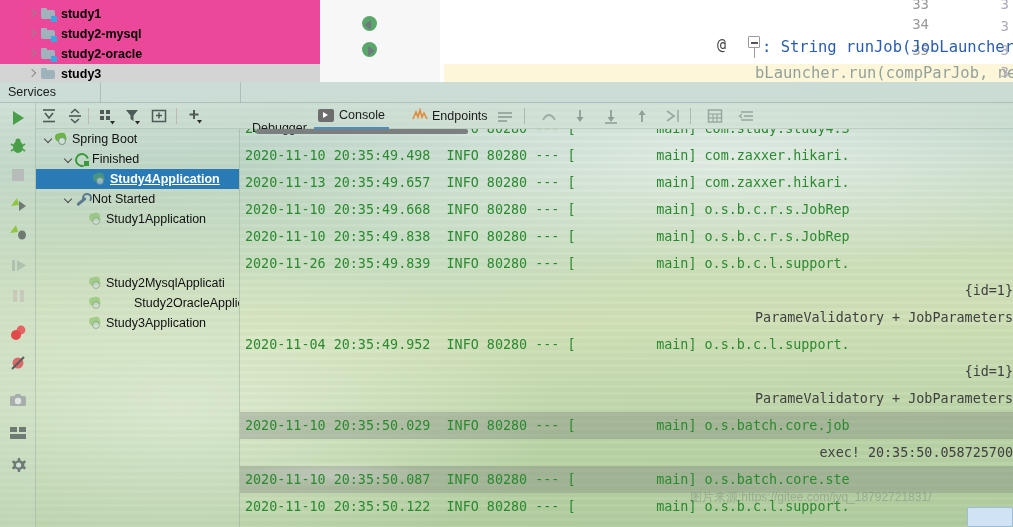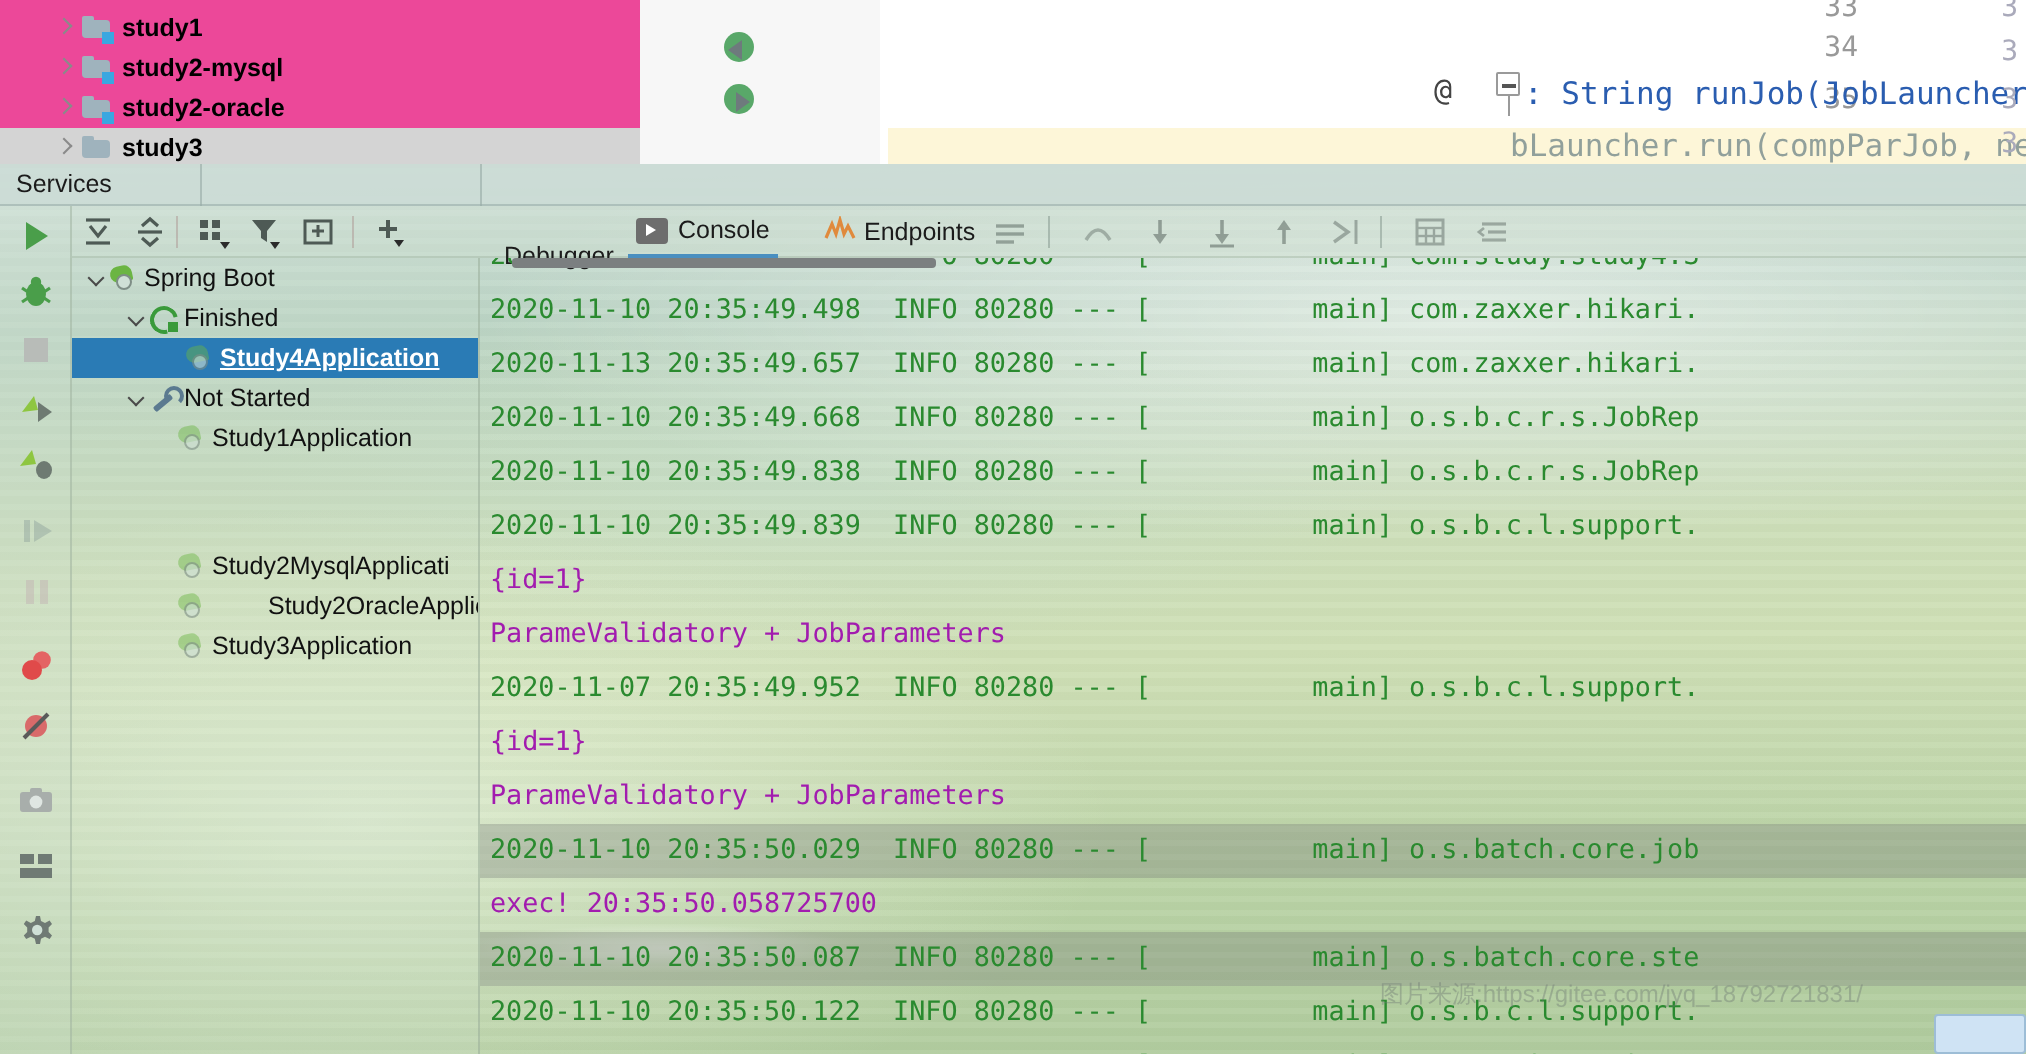--- a/index.html
+++ b/index.html
@@ -245,21 +245,21 @@
 
   #consoleBody{
     position:absolute; left:0; top:26px; width:773px; height:398px;
     overflow:hidden;
     font-family:"DejaVu Sans Mono", monospace; font-size:13.4px;
   }
   .logline{
     height:27px; line-height:27px; white-space:pre; padding-left:5px;
   }
   .logline.info{ color:#2a8a2f; }
-  .logline.plain{ color:#a21caf; }
+  .logline.plain{ color:#404040;text-align:right; }
   .logline.hl{ background:rgba(120,125,120,.34); }
 
   #hscroll{
     position:absolute; left:8px; top:0px; width:773px; height:5px;
   }
   #hscroll .thumb{
     position:absolute; left:8px; top:0; width:212px; height:5px; background:#7b7f80; border-radius:2px;
   }
 
   #watermark{
@@ -643,24 +643,24 @@
     <div id="consoleBody">
       <div id="hscroll">
           <div class="thumb"></div>
         </div>
       <div id="logLines">
           <div class="logline info" style="margin-top: -14px;">2020-11-10 20:35:48.857  INFO 80280 --- [          main] com.study.study4.S</div>
           <div class="logline info">2020-11-10 20:35:49.498  INFO 80280 --- [          main] com.zaxxer.hikari.</div>
           <div class="logline info">2020-11-13 20:35:49.657  INFO 80280 --- [          main] com.zaxxer.hikari.</div>
           <div class="logline info">2020-11-10 20:35:49.668  INFO 80280 --- [          main] o.s.b.c.r.s.JobRep</div>
           <div class="logline info">2020-11-10 20:35:49.838  INFO 80280 --- [          main] o.s.b.c.r.s.JobRep</div>
-          <div class="logline info">2020-11-10 20:35:49.839  INFO 80280 --- [          main] o.s.b.c.l.support.</div>
+          <div class="logline info">2020-11-26 20:35:49.839  INFO 80280 --- [          main] o.s.b.c.l.support.</div>
           <div class="logline plain">{id=1}</div>
           <div class="logline plain">ParameValidatory + JobParameters</div>
-          <div class="logline info">2020-11-07 20:35:49.952  INFO 80280 --- [          main] o.s.b.c.l.support.</div>
+          <div class="logline info">2020-11-04 20:35:49.952  INFO 80280 --- [          main] o.s.b.c.l.support.</div>
           <div class="logline plain">{id=1}</div>
           <div class="logline plain">ParameValidatory + JobParameters</div>
           <div class="logline info hl">2020-11-10 20:35:50.029  INFO 80280 --- [          main] o.s.batch.core.job</div>
           <div class="logline plain">exec! 20:35:50.058725700</div>
           <div class="logline info hl">2020-11-10 20:35:50.087  INFO 80280 --- [          main] o.s.batch.core.ste</div>
           <div class="logline info">2020-11-10 20:35:50.122  INFO 80280 --- [          main] o.s.b.c.l.support.</div>
           <div class="logline info">2020-11-10 20:35:50.282  INFO 80280 --- [          main] com.study.study4.</div>
         </div>
     </div>
   </div>

